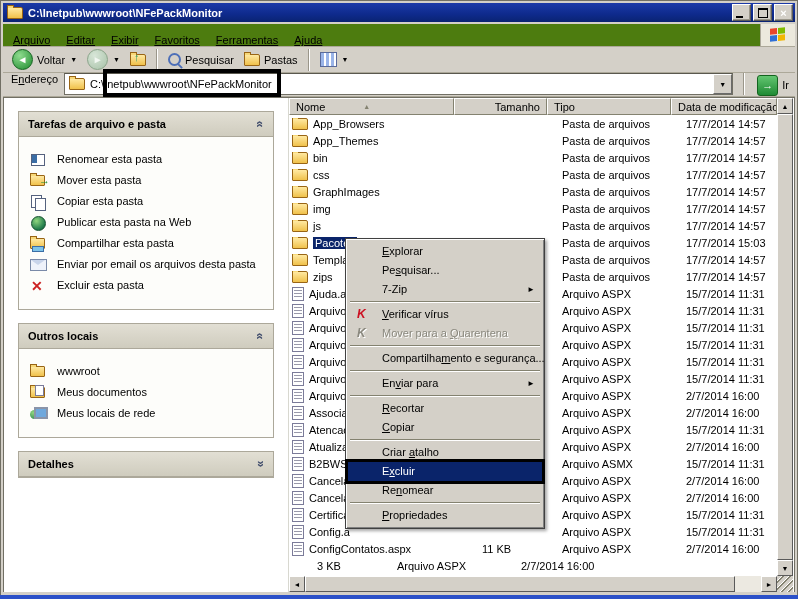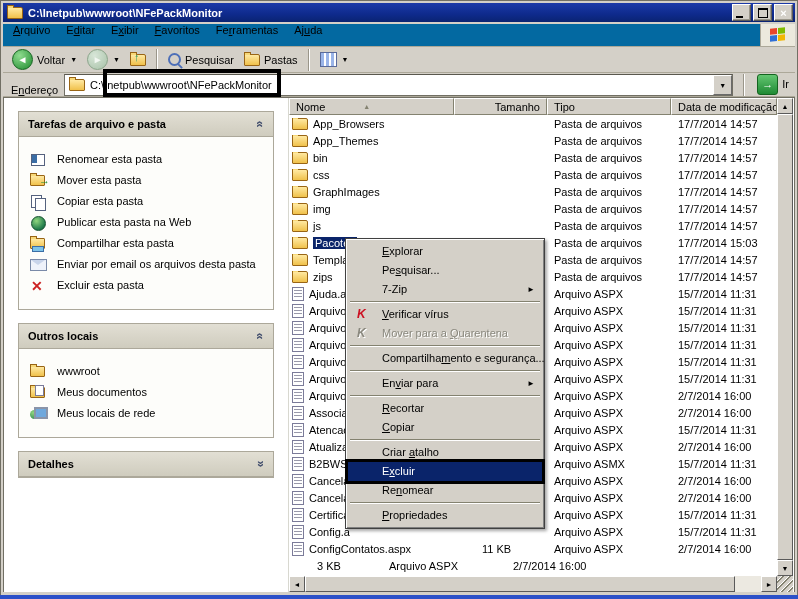--- a/index.html
+++ b/index.html
@@ -13,22 +13,22 @@
     background:linear-gradient(180deg,#1c3aa8 0%,#0e2a8c 60%,#0a2372 100%);
     display:flex;align-items:center;padding:0 2px 0 4px;color:#fff;font-weight:bold;}
   .title-text{flex:1;white-space:nowrap;overflow:hidden;margin-left:5px;font-size:11px;}
   .tbn{width:17px;height:15px;background:#d4d0c8;border:1px solid;border-color:#fff #5a5a5a #5a5a5a #fff;
     box-shadow:inset -1px -1px 0 #9a968a;display:flex;align-items:center;justify-content:center;
     margin-left:2px;position:relative;}
   .glyph-min{position:absolute;left:3px;bottom:2px;width:7px;height:2px;background:#000;}
   .glyph-max{width:8px;height:7px;border:1px solid #000;border-top:2px solid #000;}
   .glyph-close{font-size:11px;font-weight:bold;line-height:10px;}
   
-  .menubar{position:absolute;left:3px;top:24px;right:3px;height:22px;display:flex;align-items:flex-start;
-    border-bottom:1px solid #aca899;background:#0369a1;padding-left:2px;}
+  .menubar{position:absolute;left:3px;top:24px;right:3px;height:22px;display:flex;align-items:flex-end;
+    border-bottom:1px solid #aca899;background:#4d7c0f;padding-left:2px;text-decoration:underline;}
   .menu-bar-item{padding:3px 8px;cursor:default;}
   .winlogo{margin-left:auto;width:34px;height:22px;border-left:1px solid #aca899;display:flex;align-items:center;justify-content:center;background:#ece9dd;align-self:stretch;}
   .winlogo .grid{width:16px;height:14px;display:grid;grid-template-columns:7px 7px;grid-template-rows:6px 6px;gap:1px;transform:skewY(-6deg);}
   .winlogo .q1{background:#e8452c}.winlogo .q2{background:#7fba00}.winlogo .q3{background:#2f6fd6}.winlogo .q4{background:#f2b702}
   
   .toolbar{position:absolute;left:3px;top:47px;right:3px;height:25px;display:flex;align-items:center;
     border-bottom:1px solid #aca899;padding-left:5px;gap:2px;background:#d4d0c8;}
   .tb-btn{display:flex;align-items:center;gap:4px;padding:1px 4px;height:22px;}
   .circle{width:19px;height:19px;border-radius:50%;display:flex;align-items:center;justify-content:center;
     color:#fff;font-size:10px;line-height:10px;}
@@ -37,21 +37,21 @@
   .caret{font-size:7px;margin-left:1px;}
   .ico-folder{width:14px;height:10px;background:linear-gradient(180deg,#ffe9a2,#f0c14b);
     border:1px solid #996515;border-radius:1px 2px 1px 1px;position:relative;display:inline-block;flex:none;}
   .ico-folder::before{content:"";position:absolute;left:-1px;top:-3px;width:5px;height:2px;background:#f7d877;border:1px solid #996515;border-bottom:0;}
   .up-arrow{position:absolute;left:3px;top:-4px;color:#1e8a2e;font-weight:bold;font-size:11px;text-shadow:0 0 1px #fff;}
   .search-glass{width:9px;height:9px;border:2px solid #4d6fb8;border-radius:50%;position:relative;flex:none;}
   .search-glass::after{content:"";position:absolute;width:2px;height:6px;background:#4d6fb8;left:9px;top:8px;transform:rotate(-45deg);}
   .views-ico{width:15px;height:13px;border:1px solid #5a6a9a;background:repeating-linear-gradient(90deg,#9ab4e8 0 3px,#fff 3px 5px);flex:none;}
   .tbsep{width:0;height:22px;border-left:1px solid #9a968a;border-right:1px solid #fff;margin:0 4px;}
   
-  .addressbar{position:absolute;left:3px;top:73px;right:3px;height:23px;display:flex;align-items:flex-end;
+  .addressbar{position:absolute;left:3px;top:73px;right:3px;height:23px;display:flex;align-items:flex-start;
     border-bottom:1px solid #aca899;background:#d4d0c8;padding:0 4px 0 8px;gap:6px;}
   .addr-combo{flex:1;height:20px;background:#fff;border:1px solid #716f64;border-top-color:#5a584e;
     display:flex;align-items:center;padding-left:4px;gap:5px;}
   .addr-drop{margin-left:auto;width:17px;height:18px;background:#d4d0c8;border:1px solid;border-color:#fff #6a6a6a #6a6a6a #fff;
     display:flex;align-items:center;justify-content:center;font-size:7px;}
   .go-btn{width:19px;height:19px;background:linear-gradient(180deg,#63c671,#1f8a34);border:1px solid #14641f;
     border-radius:3px;color:#fff;display:flex;align-items:center;justify-content:center;font-weight:bold;}
   
   .main{position:absolute;left:3px;top:97px;right:3px;bottom:7px;display:flex;background:#fff;
     border:1px solid #716f64;border-bottom:none;}
@@ -93,21 +93,21 @@
     border-right:1px solid #848270;border-bottom:1px solid #848270;
     box-sizing:border-box;padding:1px 6px;white-space:nowrap;overflow:hidden;display:flex;align-items:center;gap:24px;}
   .c-name{width:165px;flex:none;} .c-size{width:93px;flex:none;padding-left:28px;} .c-type{width:124px;flex:none;} .c-date{flex:1;min-width:0;}
   .hcell.c-size{justify-content:flex-end;}
   .sort-arrow{font-size:7px;color:#848270;margin-left:14px;}
   .rows{flex:1;overflow:hidden;position:relative;}
   .frow{display:flex;height:17px;align-items:center;}
   .cell{box-sizing:border-box;white-space:nowrap;overflow:hidden;}
   .cell.c-name{display:flex;align-items:center;gap:5px;padding-left:3px;}
   .cell.c-size{text-align:left;padding-right:12px;}
-  .cell.c-type{padding-left:7px;} .cell.c-date{padding-left:7px;}
+  .cell.c-type{padding-left:7px;margin-left:8px;} .cell.c-date{padding-left:7px;}
   .fname.sel{background:#0a246a;color:#fff;padding:0 2px;}
   .ico-page{width:10px;height:12px;background:#fff;border:1px solid #7b7b99;position:relative;flex:none;}
   .ico-page::before{content:"";position:absolute;left:1px;right:1px;top:2px;bottom:2px;
     background:repeating-linear-gradient(180deg,#99a 0 1px,transparent 1px 3px);}
   
   .vscroll-col{width:16px;flex:none;display:flex;flex-direction:column;}
   .vscroll{flex:1;display:flex;flex-direction:column;background:#ece9e1;}
   .sb-btn{height:16px;width:16px;flex:none;background:#d4d0c8;border:1px solid;border-color:#fff #5a5a5a #5a5a5a #fff;
     box-sizing:border-box;display:flex;align-items:center;justify-content:center;font-size:7px;color:#000;}
   .sb-thumb-v{flex:1;background:#d4d0c8;border:1px solid;border-color:#fff #5a5a5a #5a5a5a #fff;box-sizing:border-box;}

